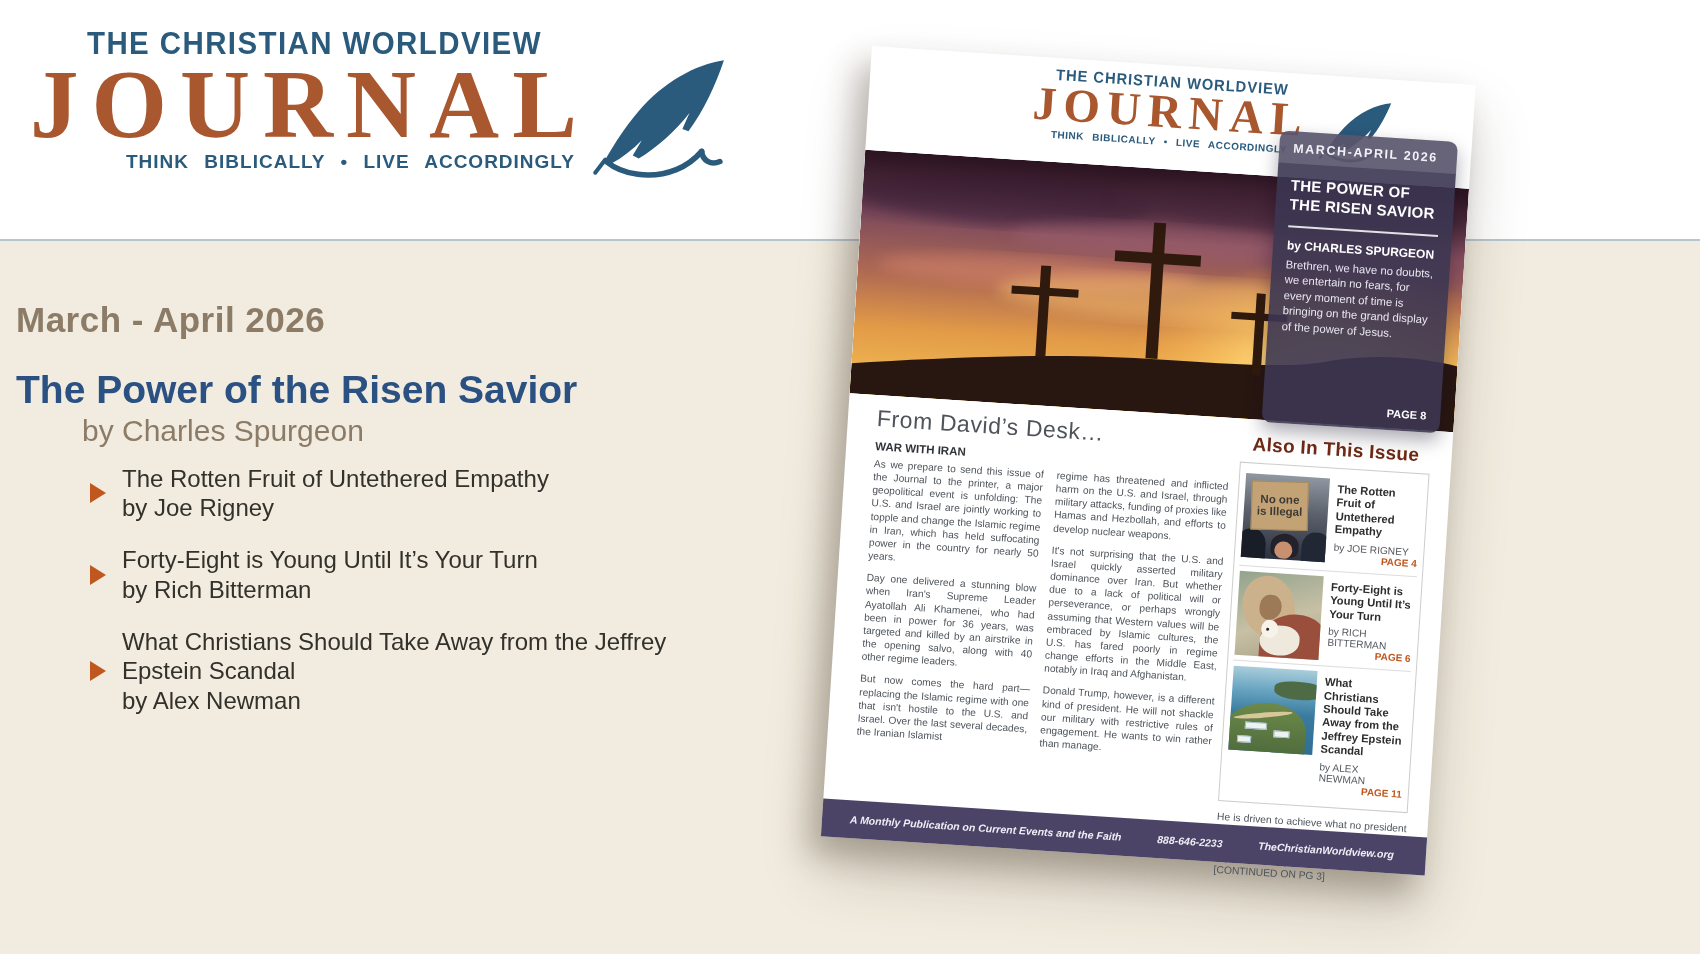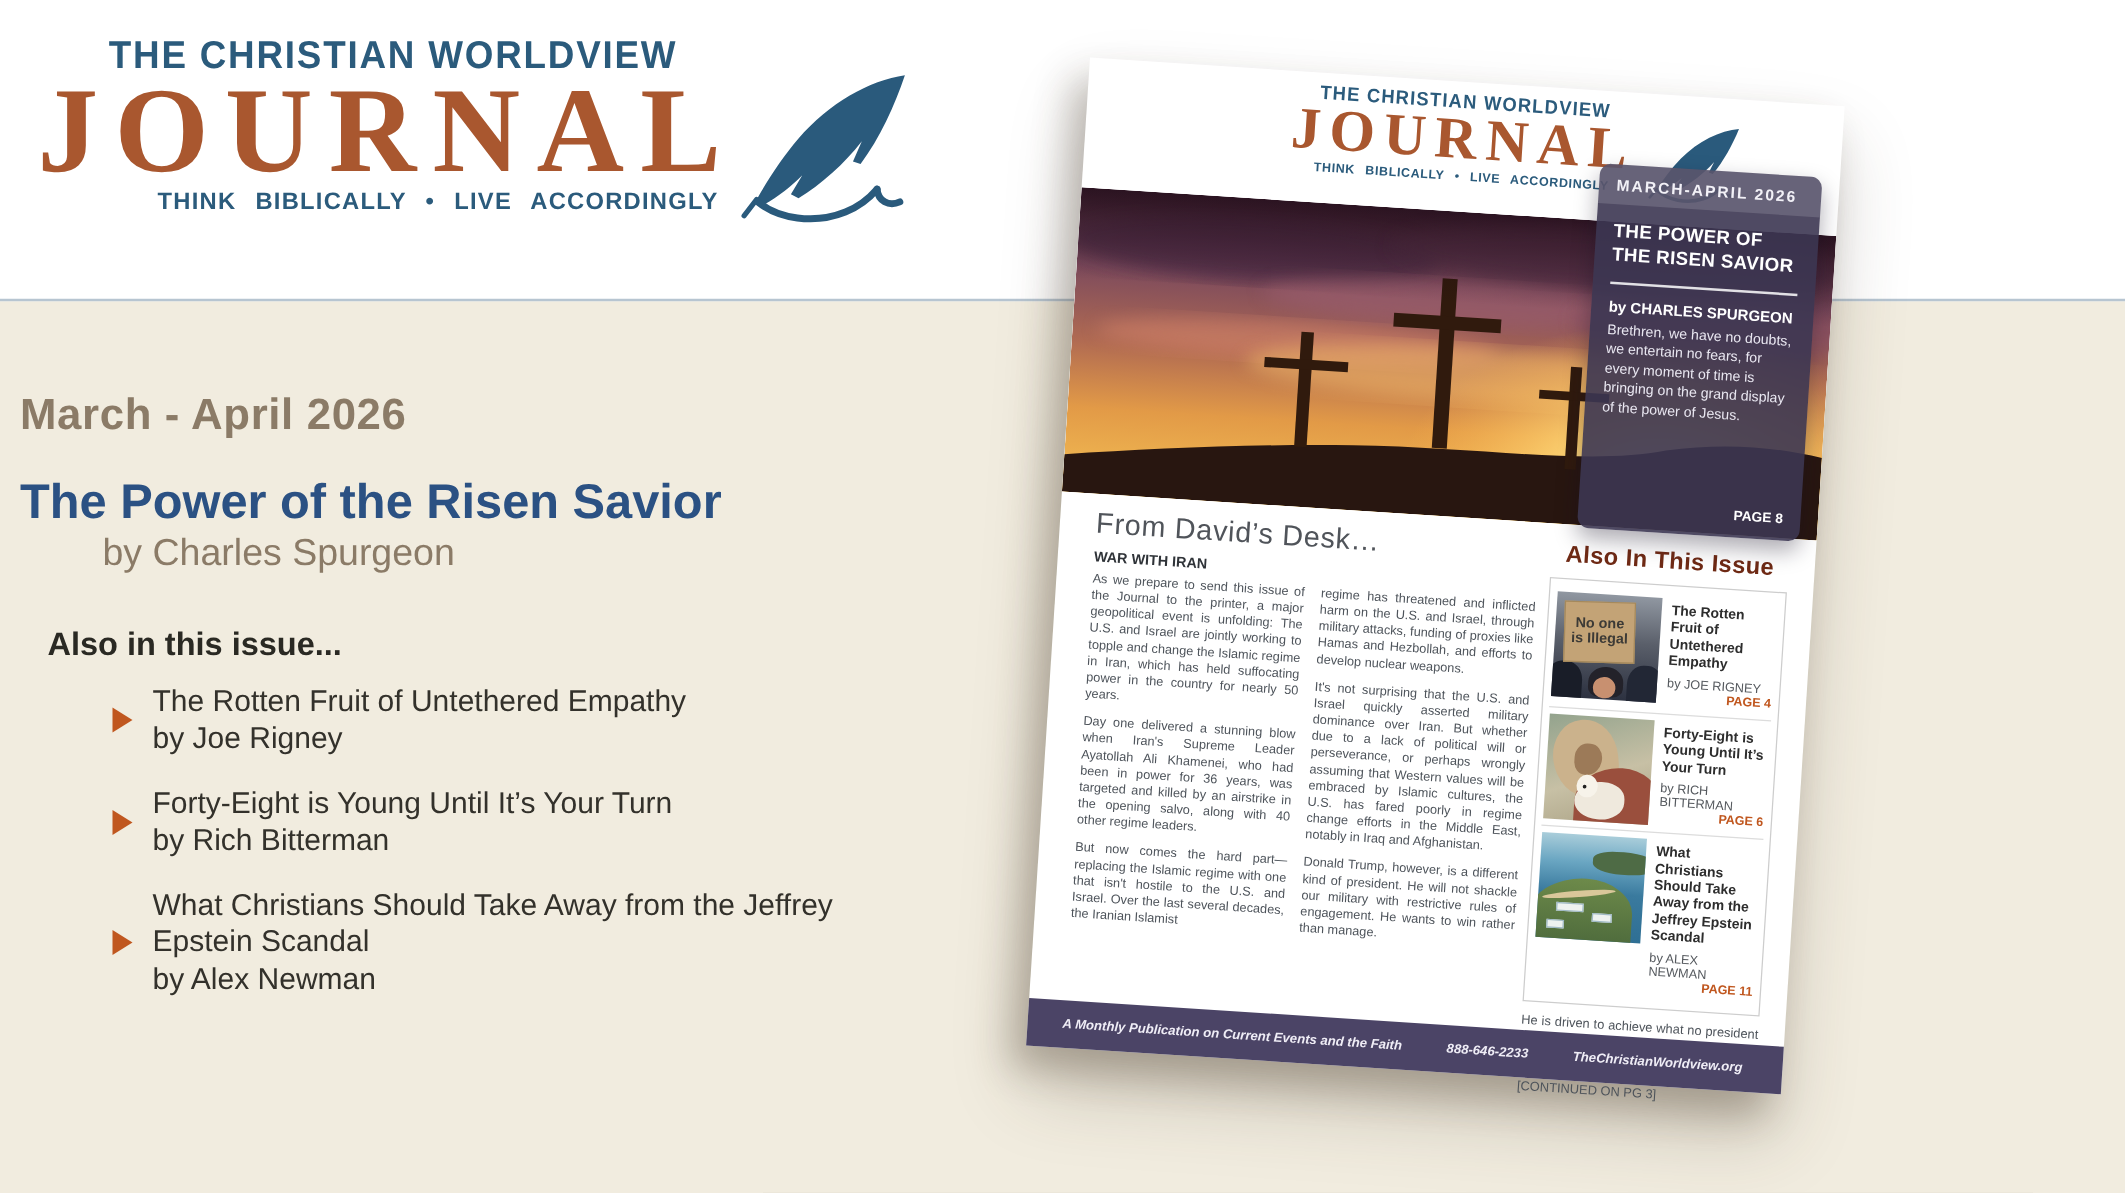--- a/index.html
+++ b/index.html
@@ -26,21 +26,21 @@
     color:#a9572f; letter-spacing:13px; line-height:1.0; margin-top:-6px; white-space:nowrap;
   }
   .logo-tagline {
     margin-left:96px; margin-top:-2px; font-size:19px; font-weight:bold;
     color:#2b5b7c; letter-spacing:1px; word-spacing:9px; white-space:nowrap;
   }
   .feather-lg { position:absolute; left:548px; top:28px; width:152px; height:132px; }
 
   
   .hero { position:absolute; left:16px; top:300px; width:830px; }
-  .issue-date { font-size:35px; font-weight:bold; color:#8b7b67; letter-spacing:.5px;margin-top:12px; }
+  .issue-date { font-size:35px; font-weight:bold; color:#8b7b67; letter-spacing:.5px; }
   .feature-title { font-size:39px; font-weight:bold; color:#2b5183; margin-top:30px; line-height:1.05; }
   .feature-byline { font-size:30px; color:#8b7b67; margin-left:66px; margin-top:3px; }
   .also-heading { font-size:26px; font-weight:bold; color:#2a2923; margin-left:22px; margin-top:40px; }
   .toc { list-style:none; margin-top:16px; margin-left:74px; }
   .toc-item { display:flex; align-items:center; gap:16px; margin-bottom:23px; }
   .tri {
     flex:0 0 auto; width:0; height:0;
     border-top:10px solid transparent; border-bottom:10px solid transparent;
     border-left:16px solid #c0571f;
   }
@@ -178,21 +178,20 @@
       <svg class="feather-lg" viewBox="0 0 150 130">
           <use href="#feather-shape"></use>
         </svg>
     </div>
   </header>
 
   <section class="hero">
     <div class="issue-date">March - April 2026</div>
     <h1 class="feature-title">The Power of the Risen Savior</h1>
     <div class="feature-byline">by Charles Spurgeon</div>
-    <div class="also-heading">Also in this issue...</div>
     <ul class="toc">
       <li class="toc-item">
         <span class="tri"></span>
         <span class="toc-text">
           <div class="toc-title">The Rotten Fruit of Untethered Empathy</div>
           <div class="toc-byline">by Joe Rigney</div>
         </span>
       </li>
       <li class="toc-item">
         <span class="tri"></span>

